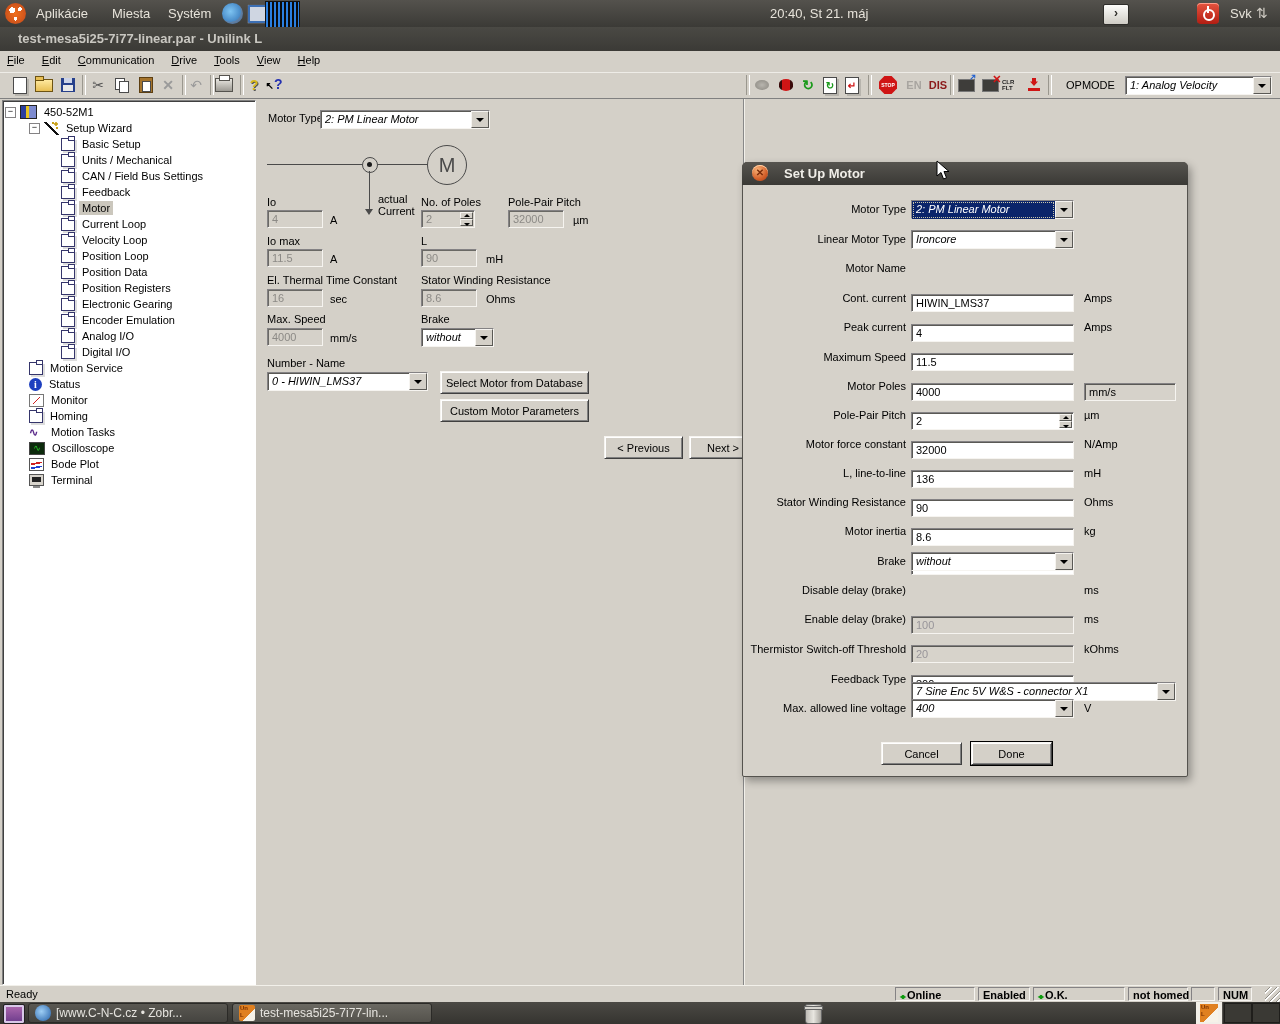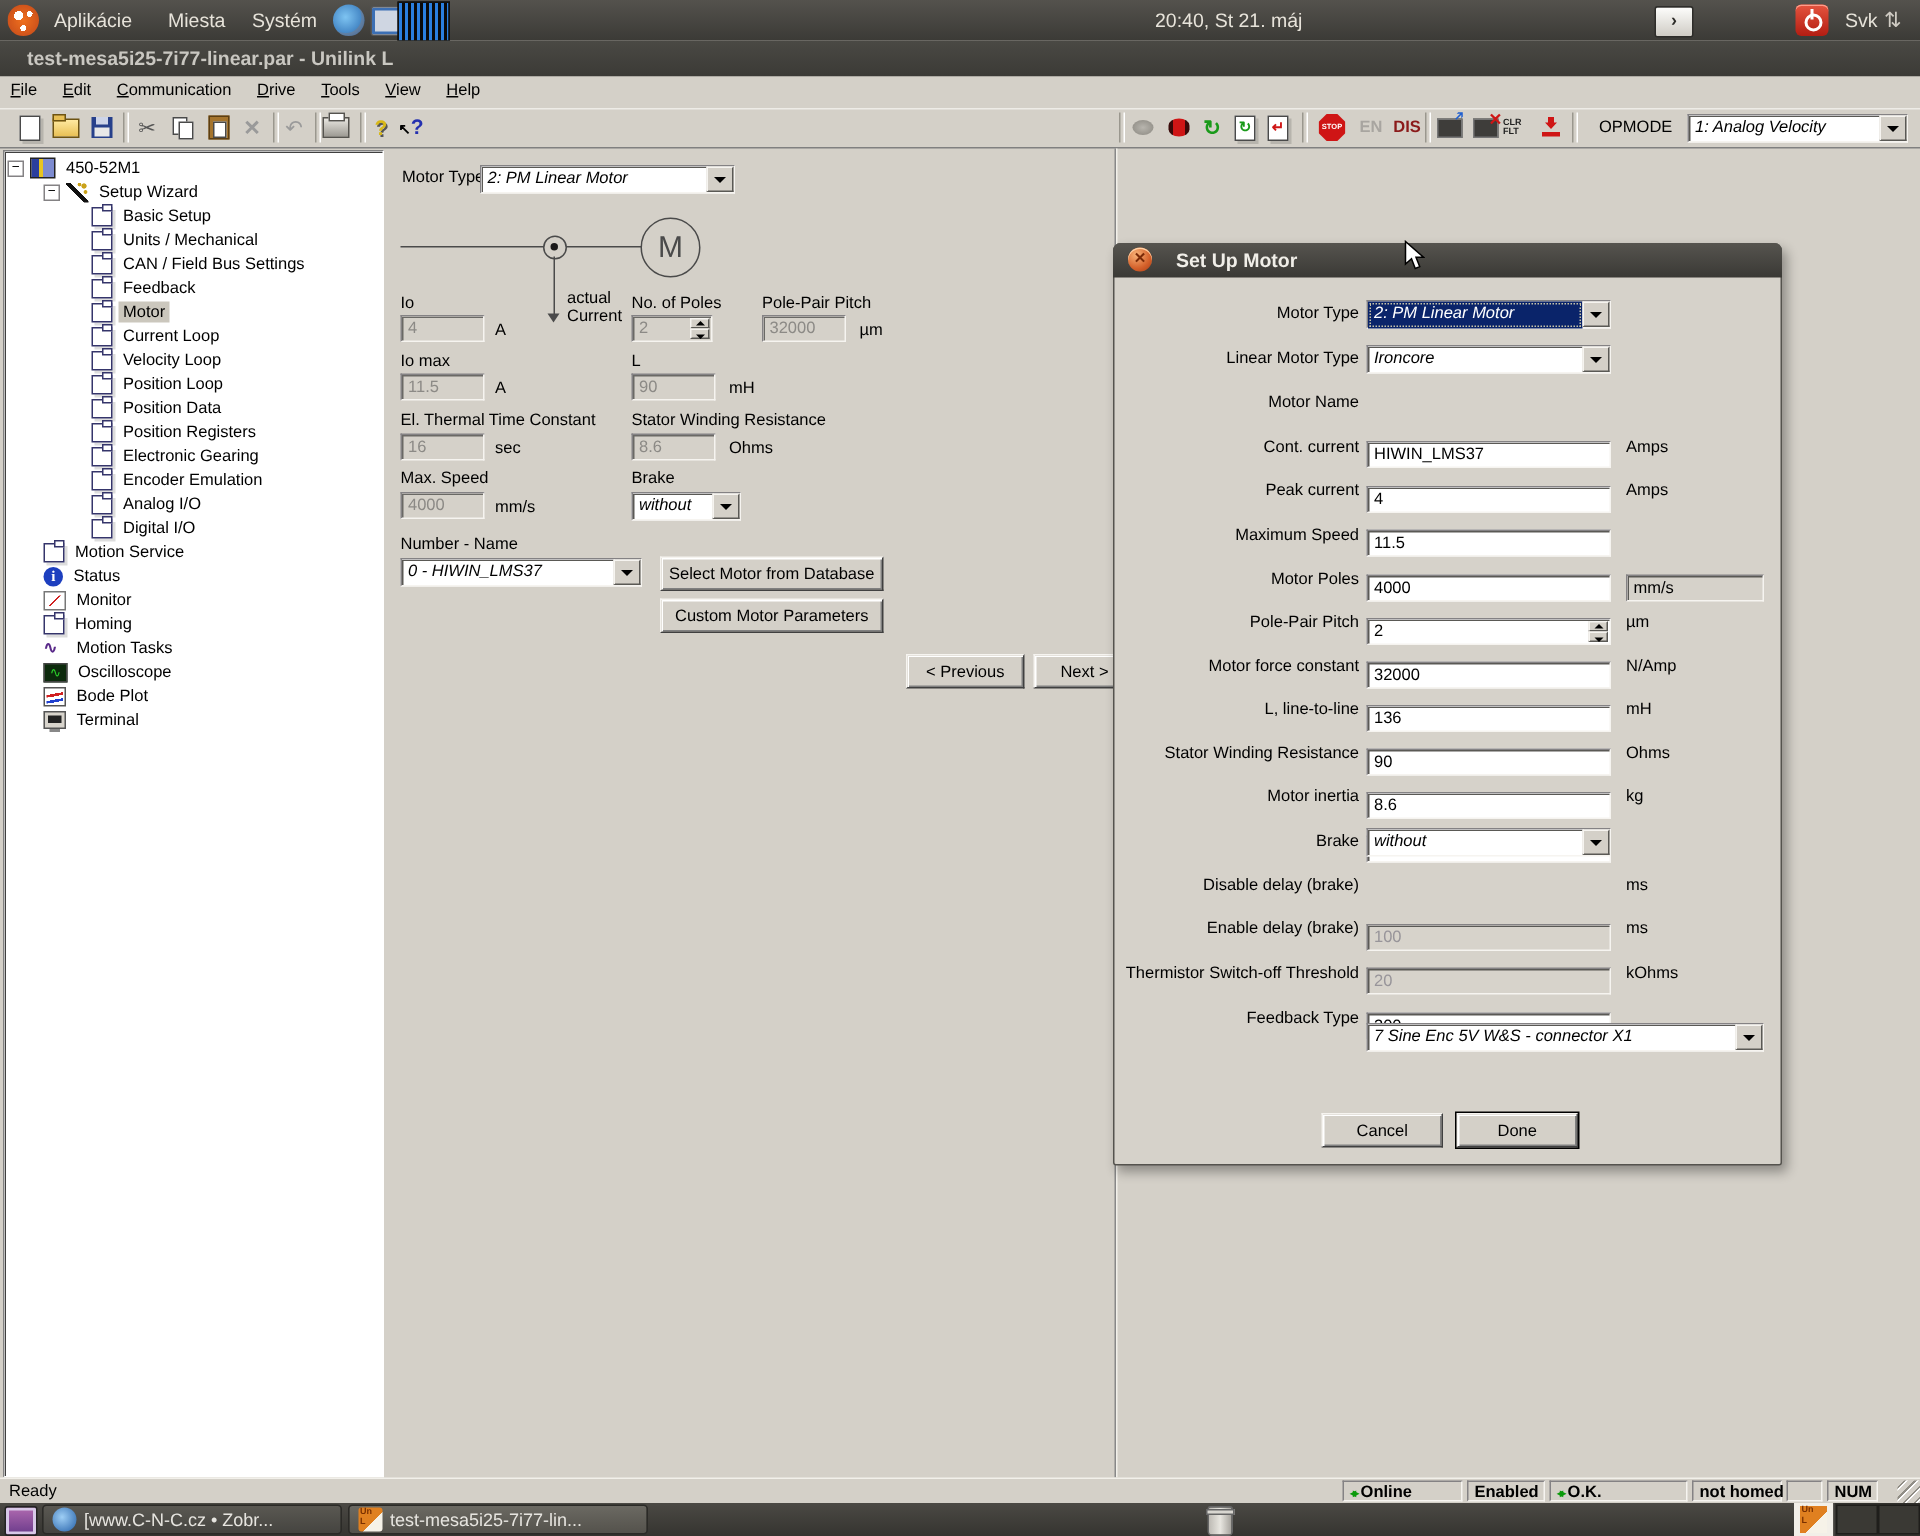--- a/index.html
+++ b/index.html
@@ -527,20 +527,28 @@
       <span class="dfield">300</span>
       <span class="dunit">kOhms</span>
     </div>
     <div class="drow" style="top:507px">
       <span class="dlab">Feedback Type</span>
       <span class="combo dcombo wide">
           <span class="cval">7 Sine Enc 5V W&amp;S - connector X1</span>
           <span class="cbtn"></span>
         </span>
     </div>
+    <div class="drow" style="top:536px">
+      <span class="dlab">Max. allowed line voltage</span>
+      <span class="combo dcombo">
+          <span class="cval">400</span>
+          <span class="cbtn"></span>
+        </span>
+      <span class="dunit">V</span>
+    </div>
 
     <div id="dlgbtns">
       <span class="wbtn" style="left:138px;top:579px;width:79px">Cancel</span>
       <span class="wbtn" id="donebtn" style="left:228px;top:579px;width:79px">Done</span>
     </div>
   </div>
 
   <svg class="abs" id="cursor" width="14" height="21" viewBox="0 0 14 21">
     <polygon points="1,1 1,16 5,12.5 7.5,19 10.5,17.8 8,11.5 13,11.5" fill="#fff" stroke="#000" stroke-width="1"></polygon>
   </svg>

